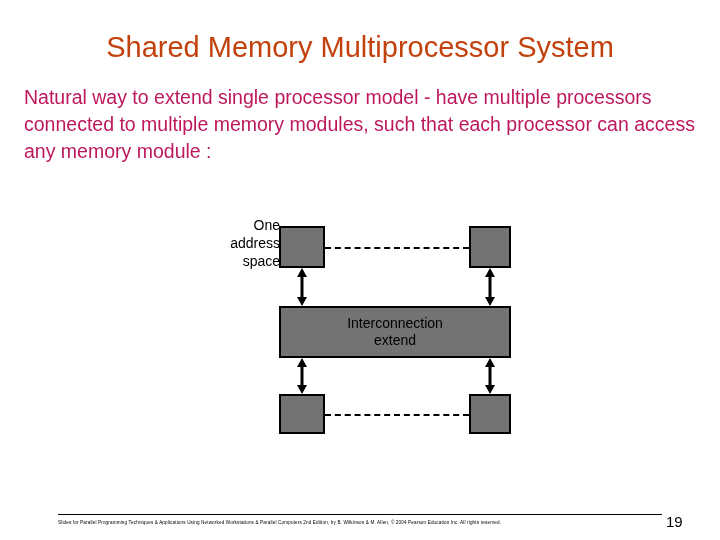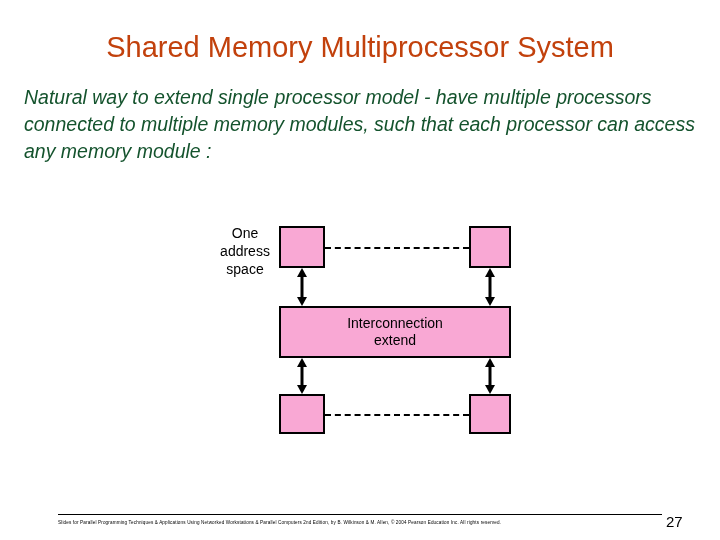--- a/index.html
+++ b/index.html
@@ -30,37 +30,36 @@
   }
 
   
   #body-text {
     position: absolute;
     left: 24px;
     top: 84px;
     width: 676px;
     font-size: 19.5px;
     line-height: 27px;
-    color: #14532d;
-    font-style: italic;
+    color: #be185d;
   }
 
   
   #diagram {
     position: absolute;
     left: 0;
     top: 196px;
     width: 720px;
     height: 280px;
   }
 
   .box {
     position: absolute;
     border: 2px solid #000000;
-    background: #f9a8d4;
+    background: #737373;
     box-sizing: border-box;
   }
 
   
   .mem-left  { left: 279px; top: 30px;  width: 46px; height: 42px; }
   .mem-right { left: 469px; top: 30px;  width: 42px; height: 42px; }
 
   
   .network {
     left: 279px;
@@ -107,22 +106,21 @@
   .diag-label {
     position: absolute;
     font-size: 14px;
     line-height: 18px;
     color: #000000;
   }
   #label-one-address {
     left: 210px;
     top: 20px;
     width: 70px;
-    text-align: center;
-    margin-top: 8px;
+    text-align: right;
   }
   #label-memory-module {
     left: 300px;
     top: 9px;
     width: 200px;
     text-align: center;
   }
   #label-processors {
     left: 295px;
     top: 246px;
@@ -220,13 +218,13 @@
   <div class="box proc-right"></div>
 
   <div class="dash-h dash-proc"></div>
 
 </div>
 
 <div id="footer-rule"></div>
 
 <div id="footer-credit">Slides for Parallel Programming Techniques &amp; Applications Using Networked Workstations &amp; Parallel Computers 2nd Edition, by B. Wilkinson &amp; M. Allen, © 2004 Pearson Education Inc. All rights reserved.</div>
 
-<div id="page-number">27</div>
+<div id="page-number">19</div>
 
 </body></html>

